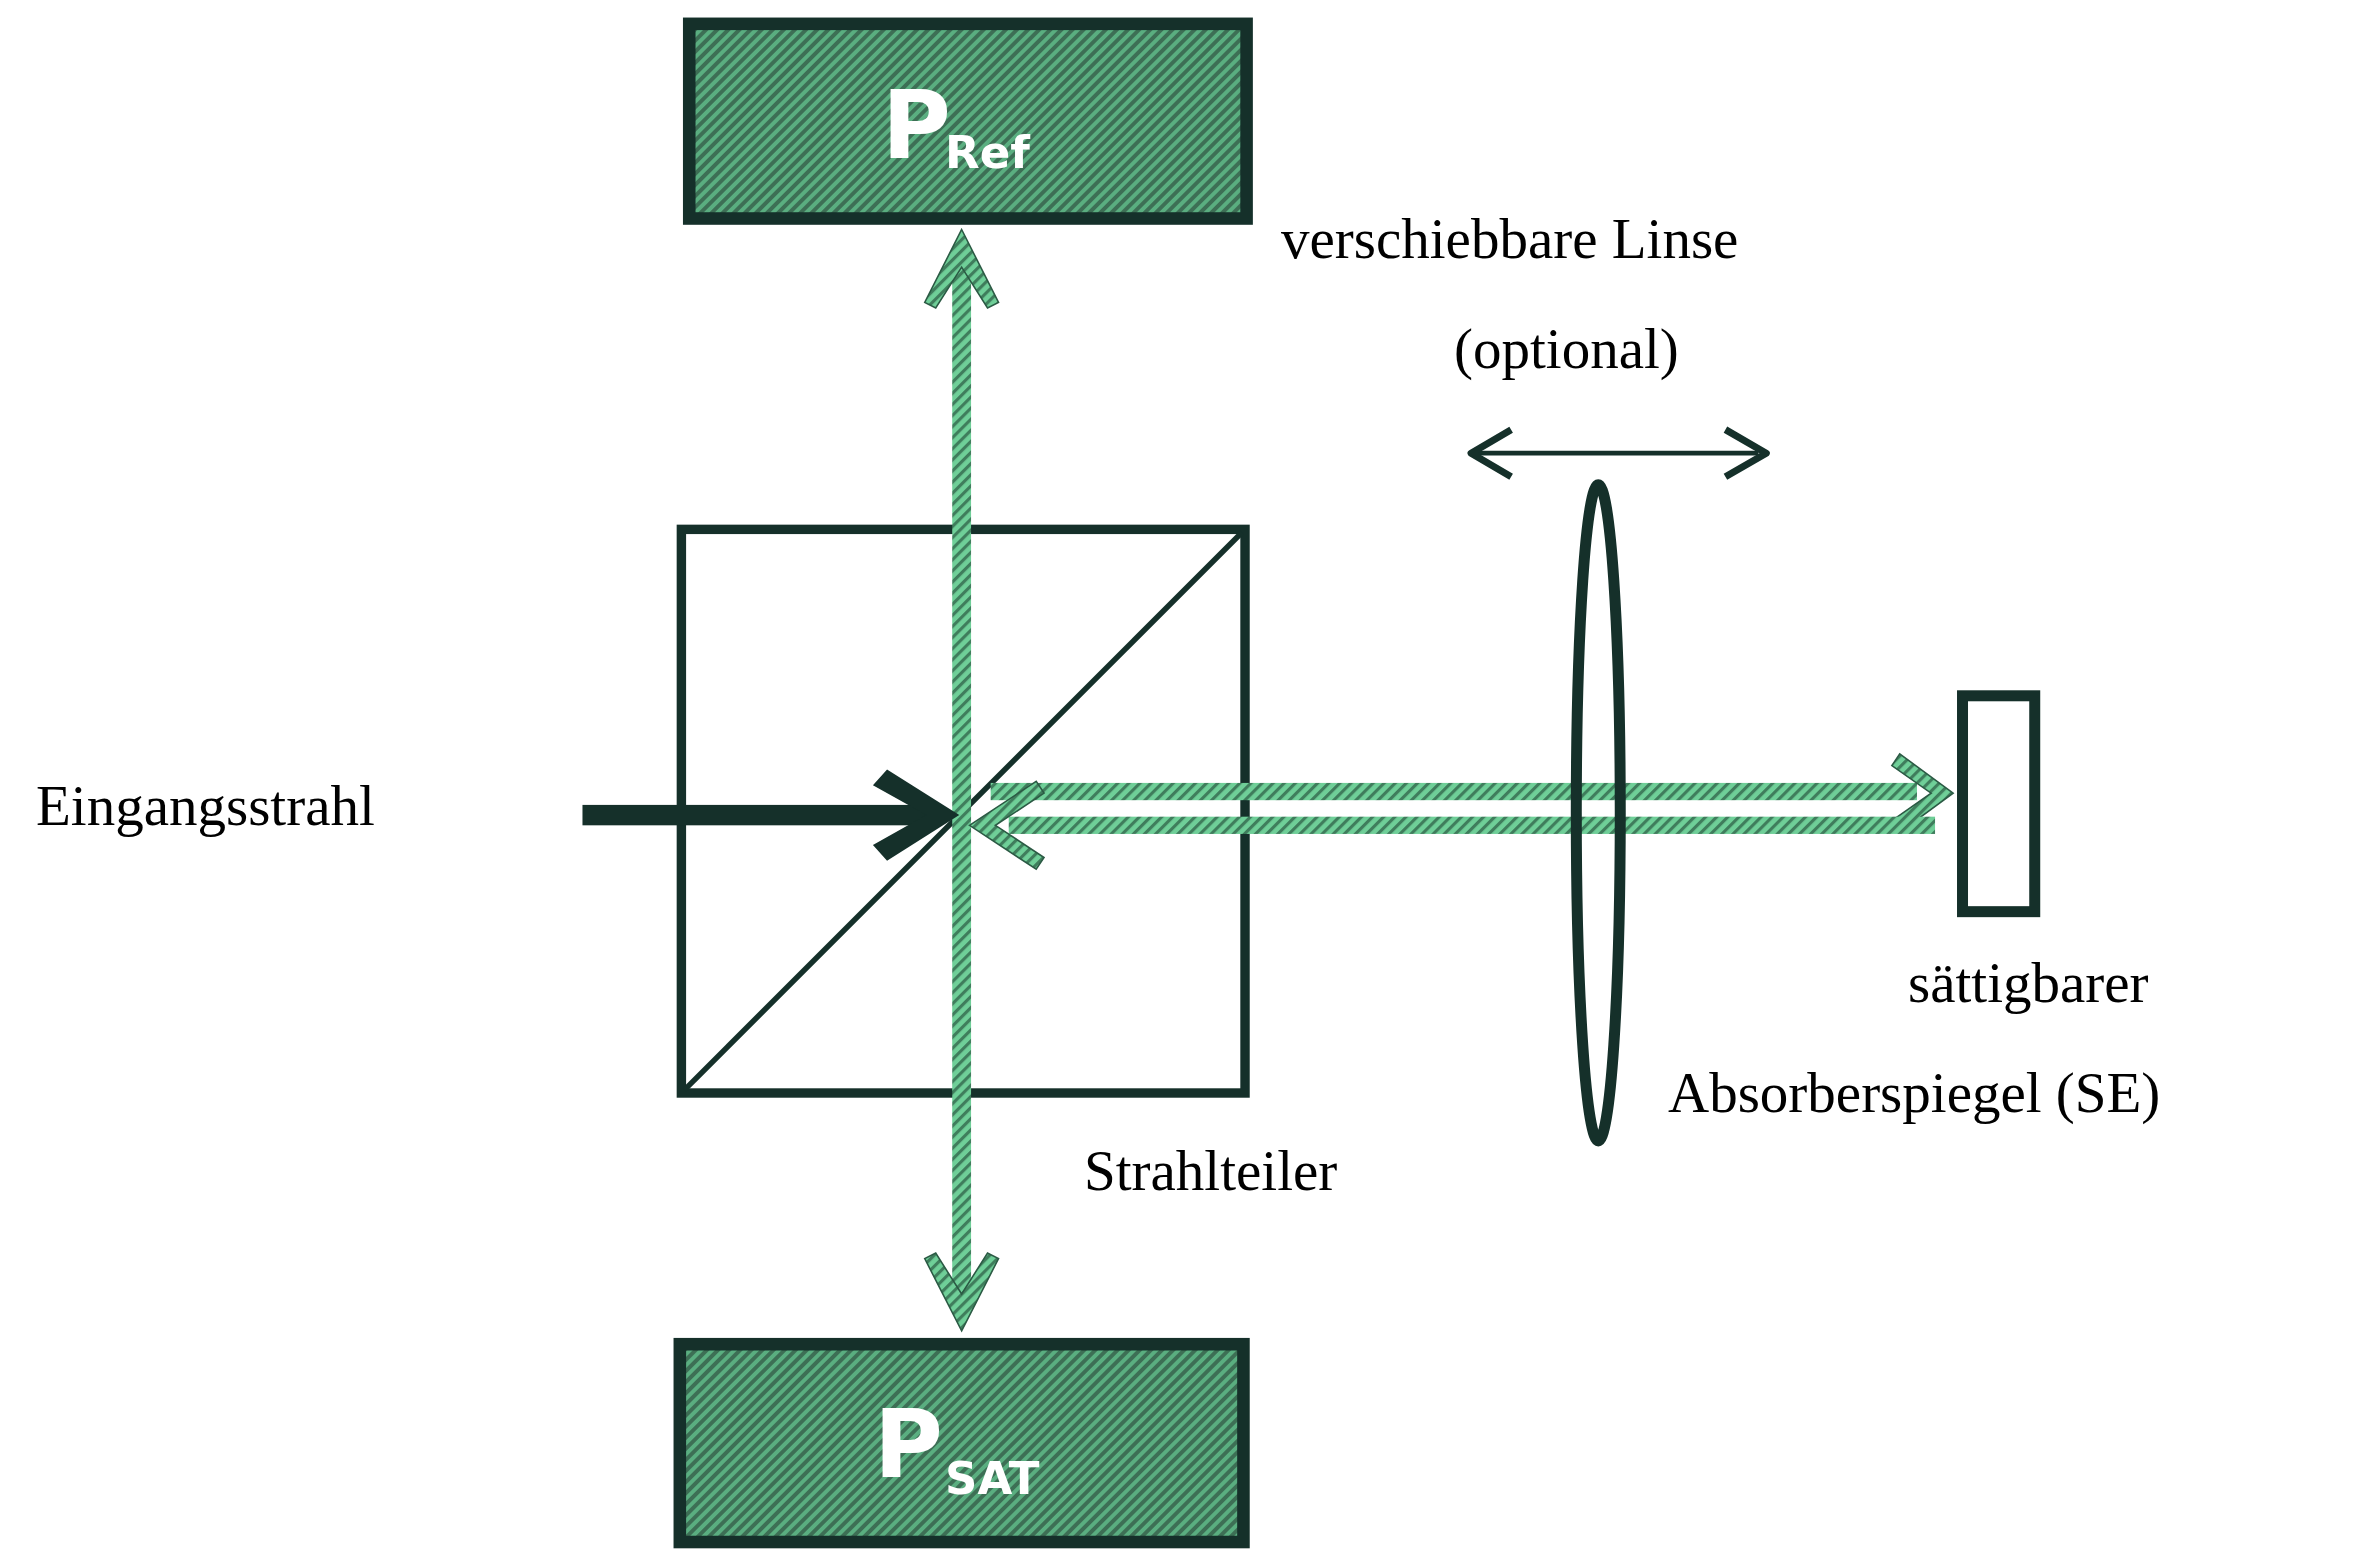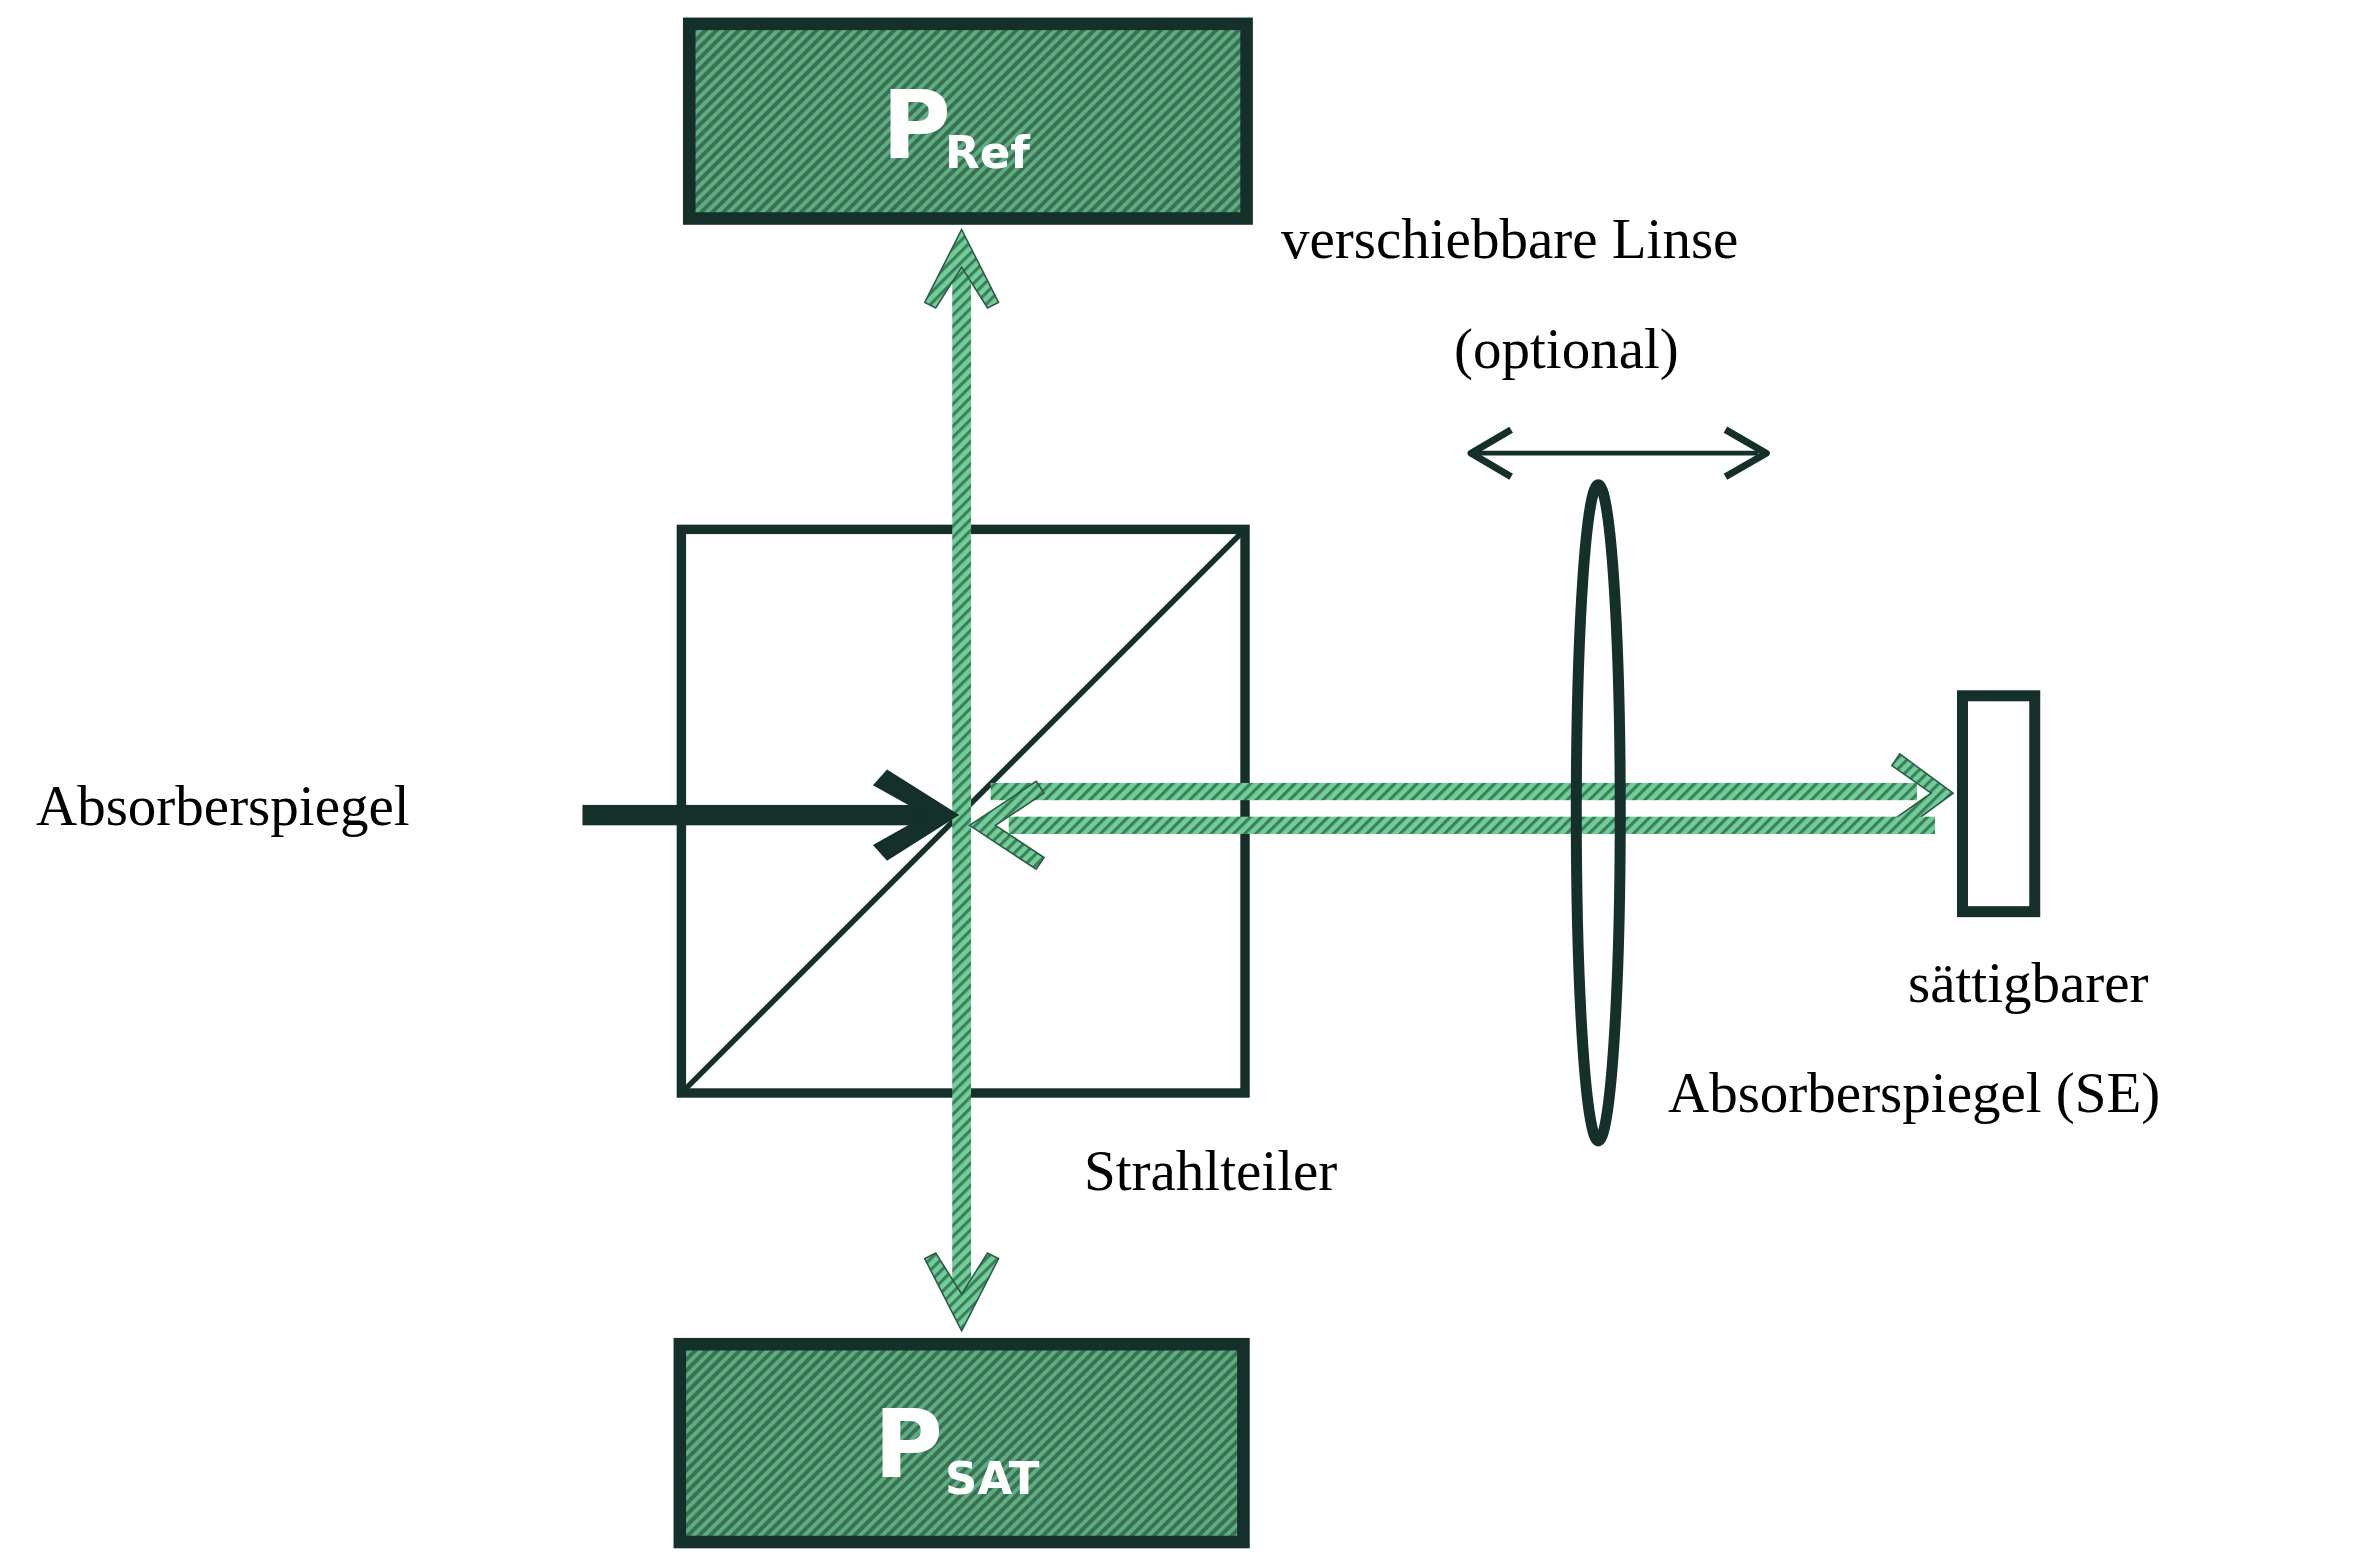--- a/index.html
+++ b/index.html
@@ -88,21 +88,21 @@
     <rect x="2500" y="886" width="92" height="275" fill="#ffffff" stroke="#15302a" stroke-width="14"></rect>
   </g>
 </svg>
 
 <div class="det-text det-main" style="left:882px; top:79px;">P</div>
 <div class="det-text det-sub" style="left:945px; top:130px;">Ref</div>
 
 <div class="det-text det-main" style="left:874px; top:1398px;">P</div>
 <div class="det-text det-sub" style="left:929px; top:1456px;margin-left:16px;">SAT</div>
 
-<div class="label" style="left:36px; top:777px;">Absorberspiegel</div>
+<div class="label" style="left:36px; top:777px;">Eingangsstrahl</div>
 
 <div class="label" style="left:1084px; top:1142px;">Strahlteiler</div>
 
 <div class="label" style="left:1281px; top:210px;">verschiebbare Linse</div>
 <div class="label" style="left:1454px; top:320px;">(optional)</div>
 
 <div class="label" style="left:1908px; top:954px;">sättigbarer</div>
 <div class="label" style="left:1668px; top:1064px;">Absorberspiegel (SE)</div>
 
 

